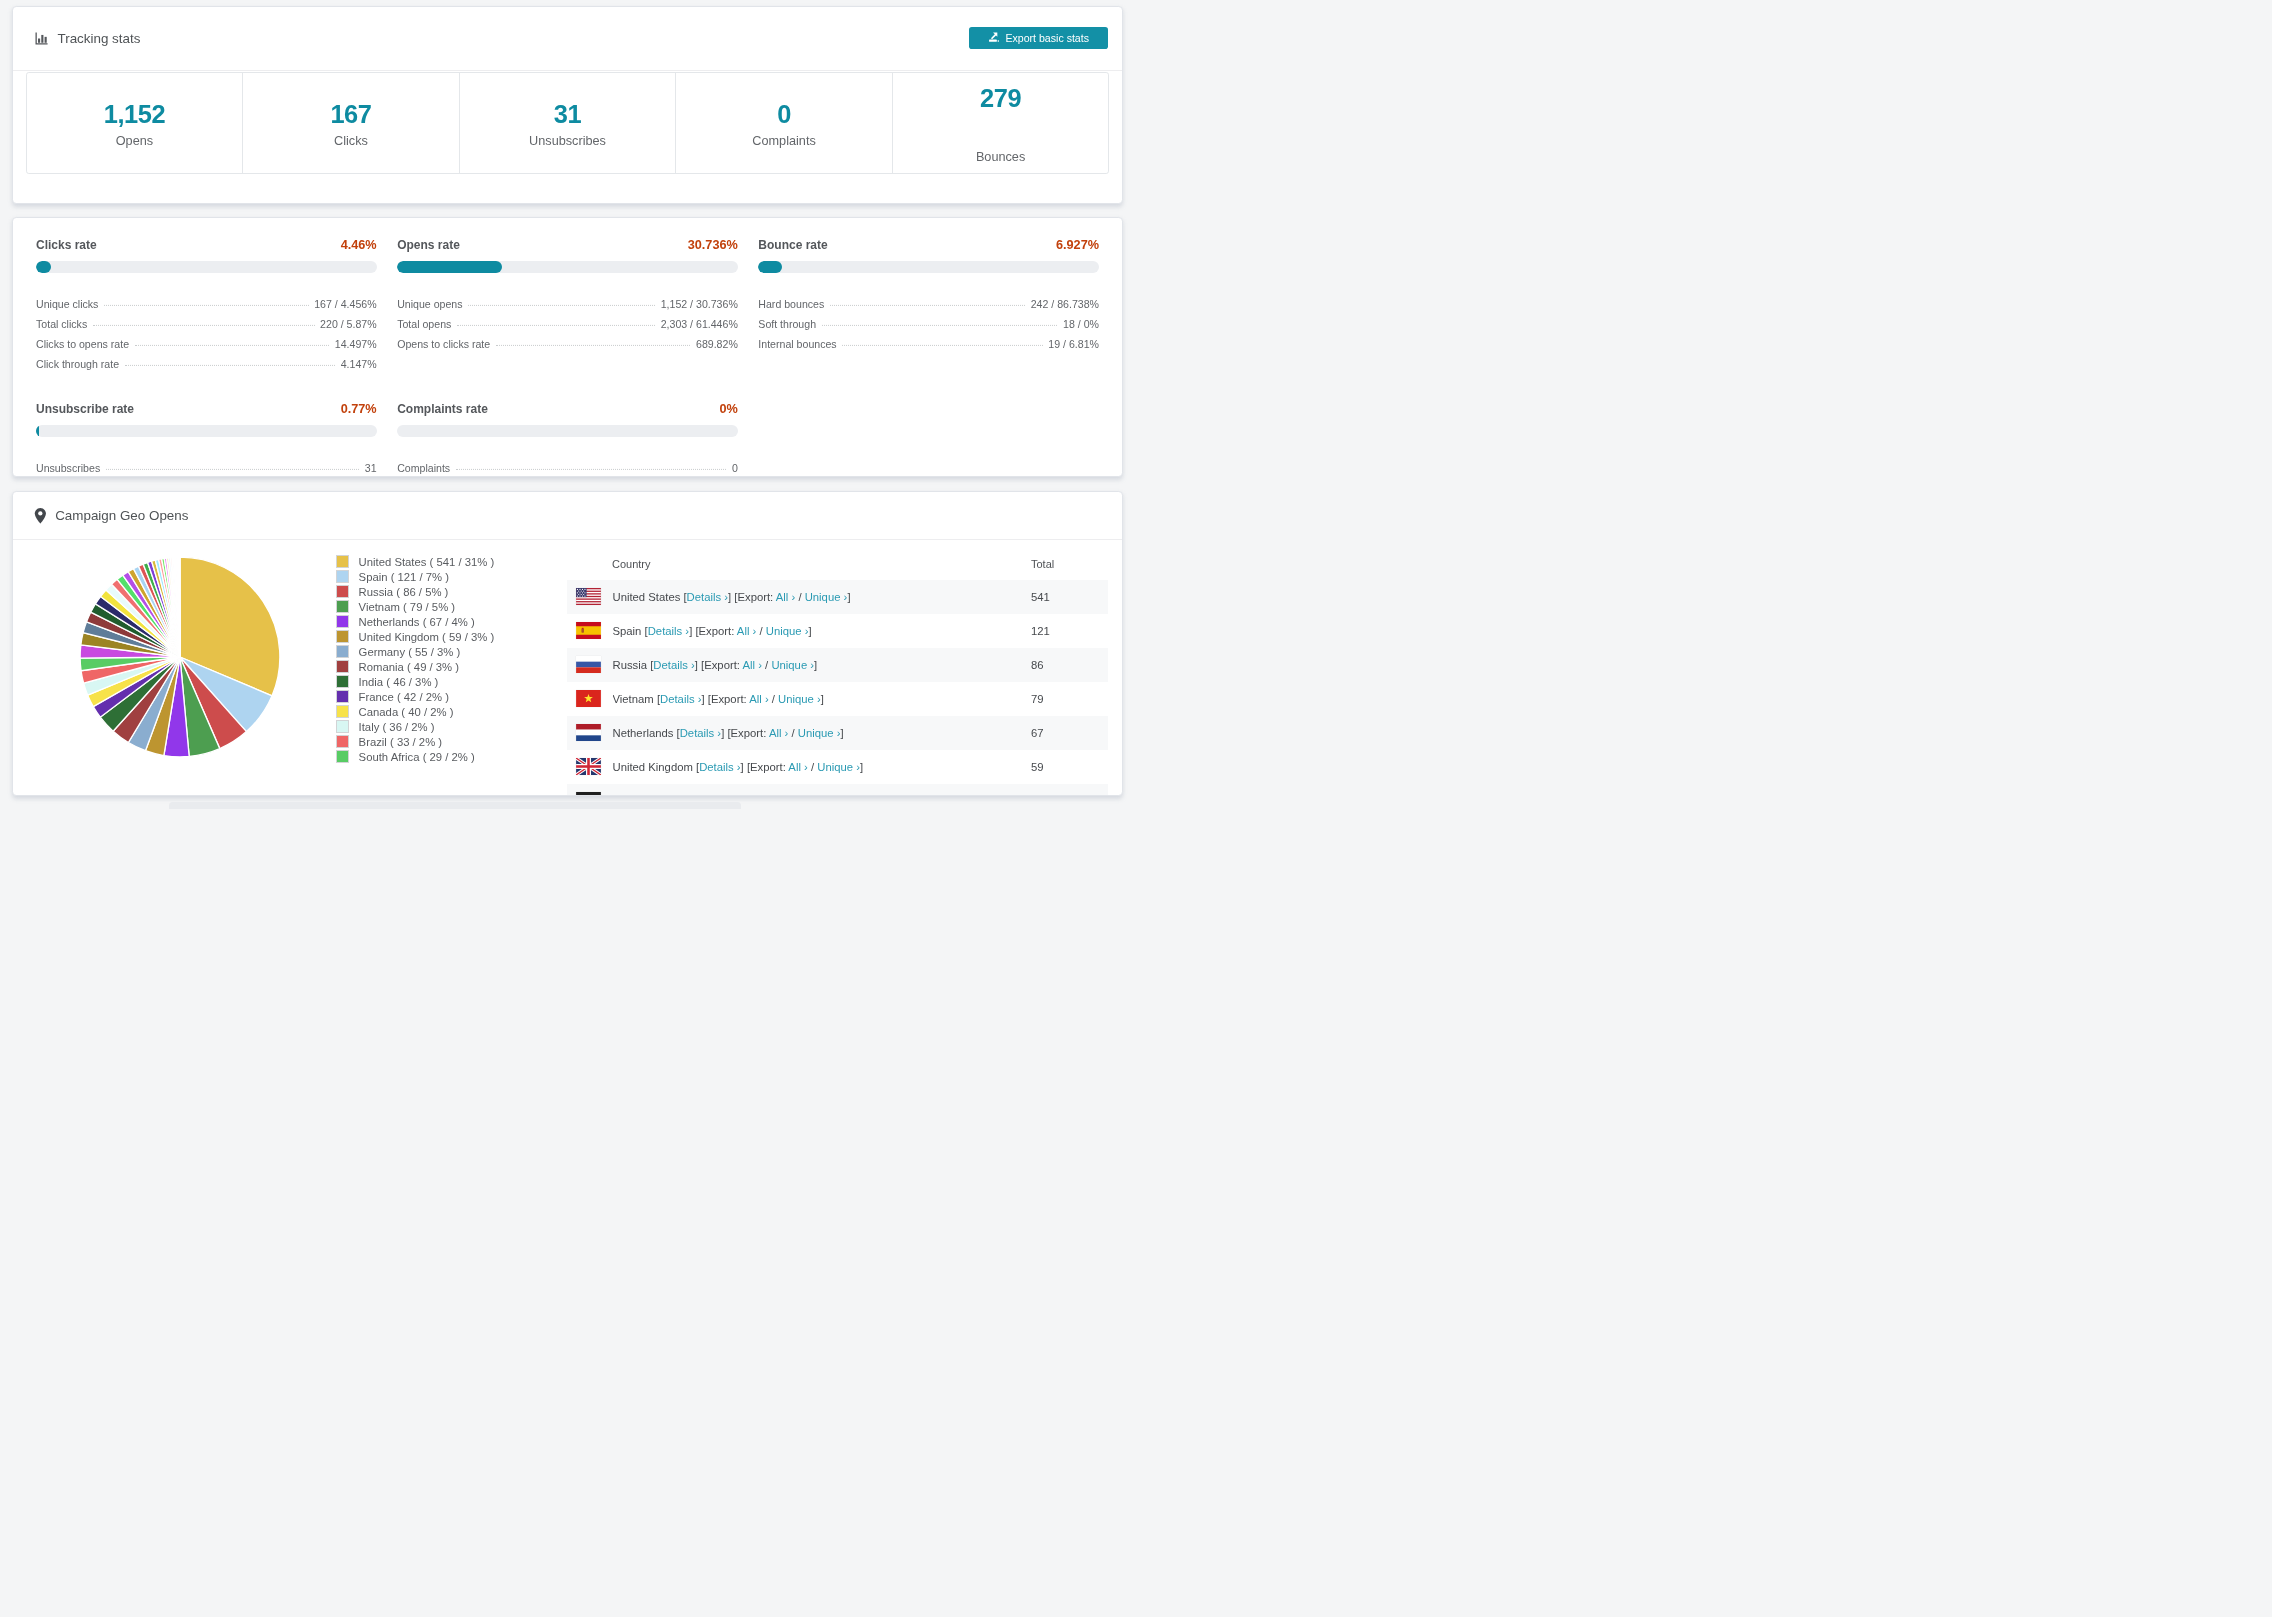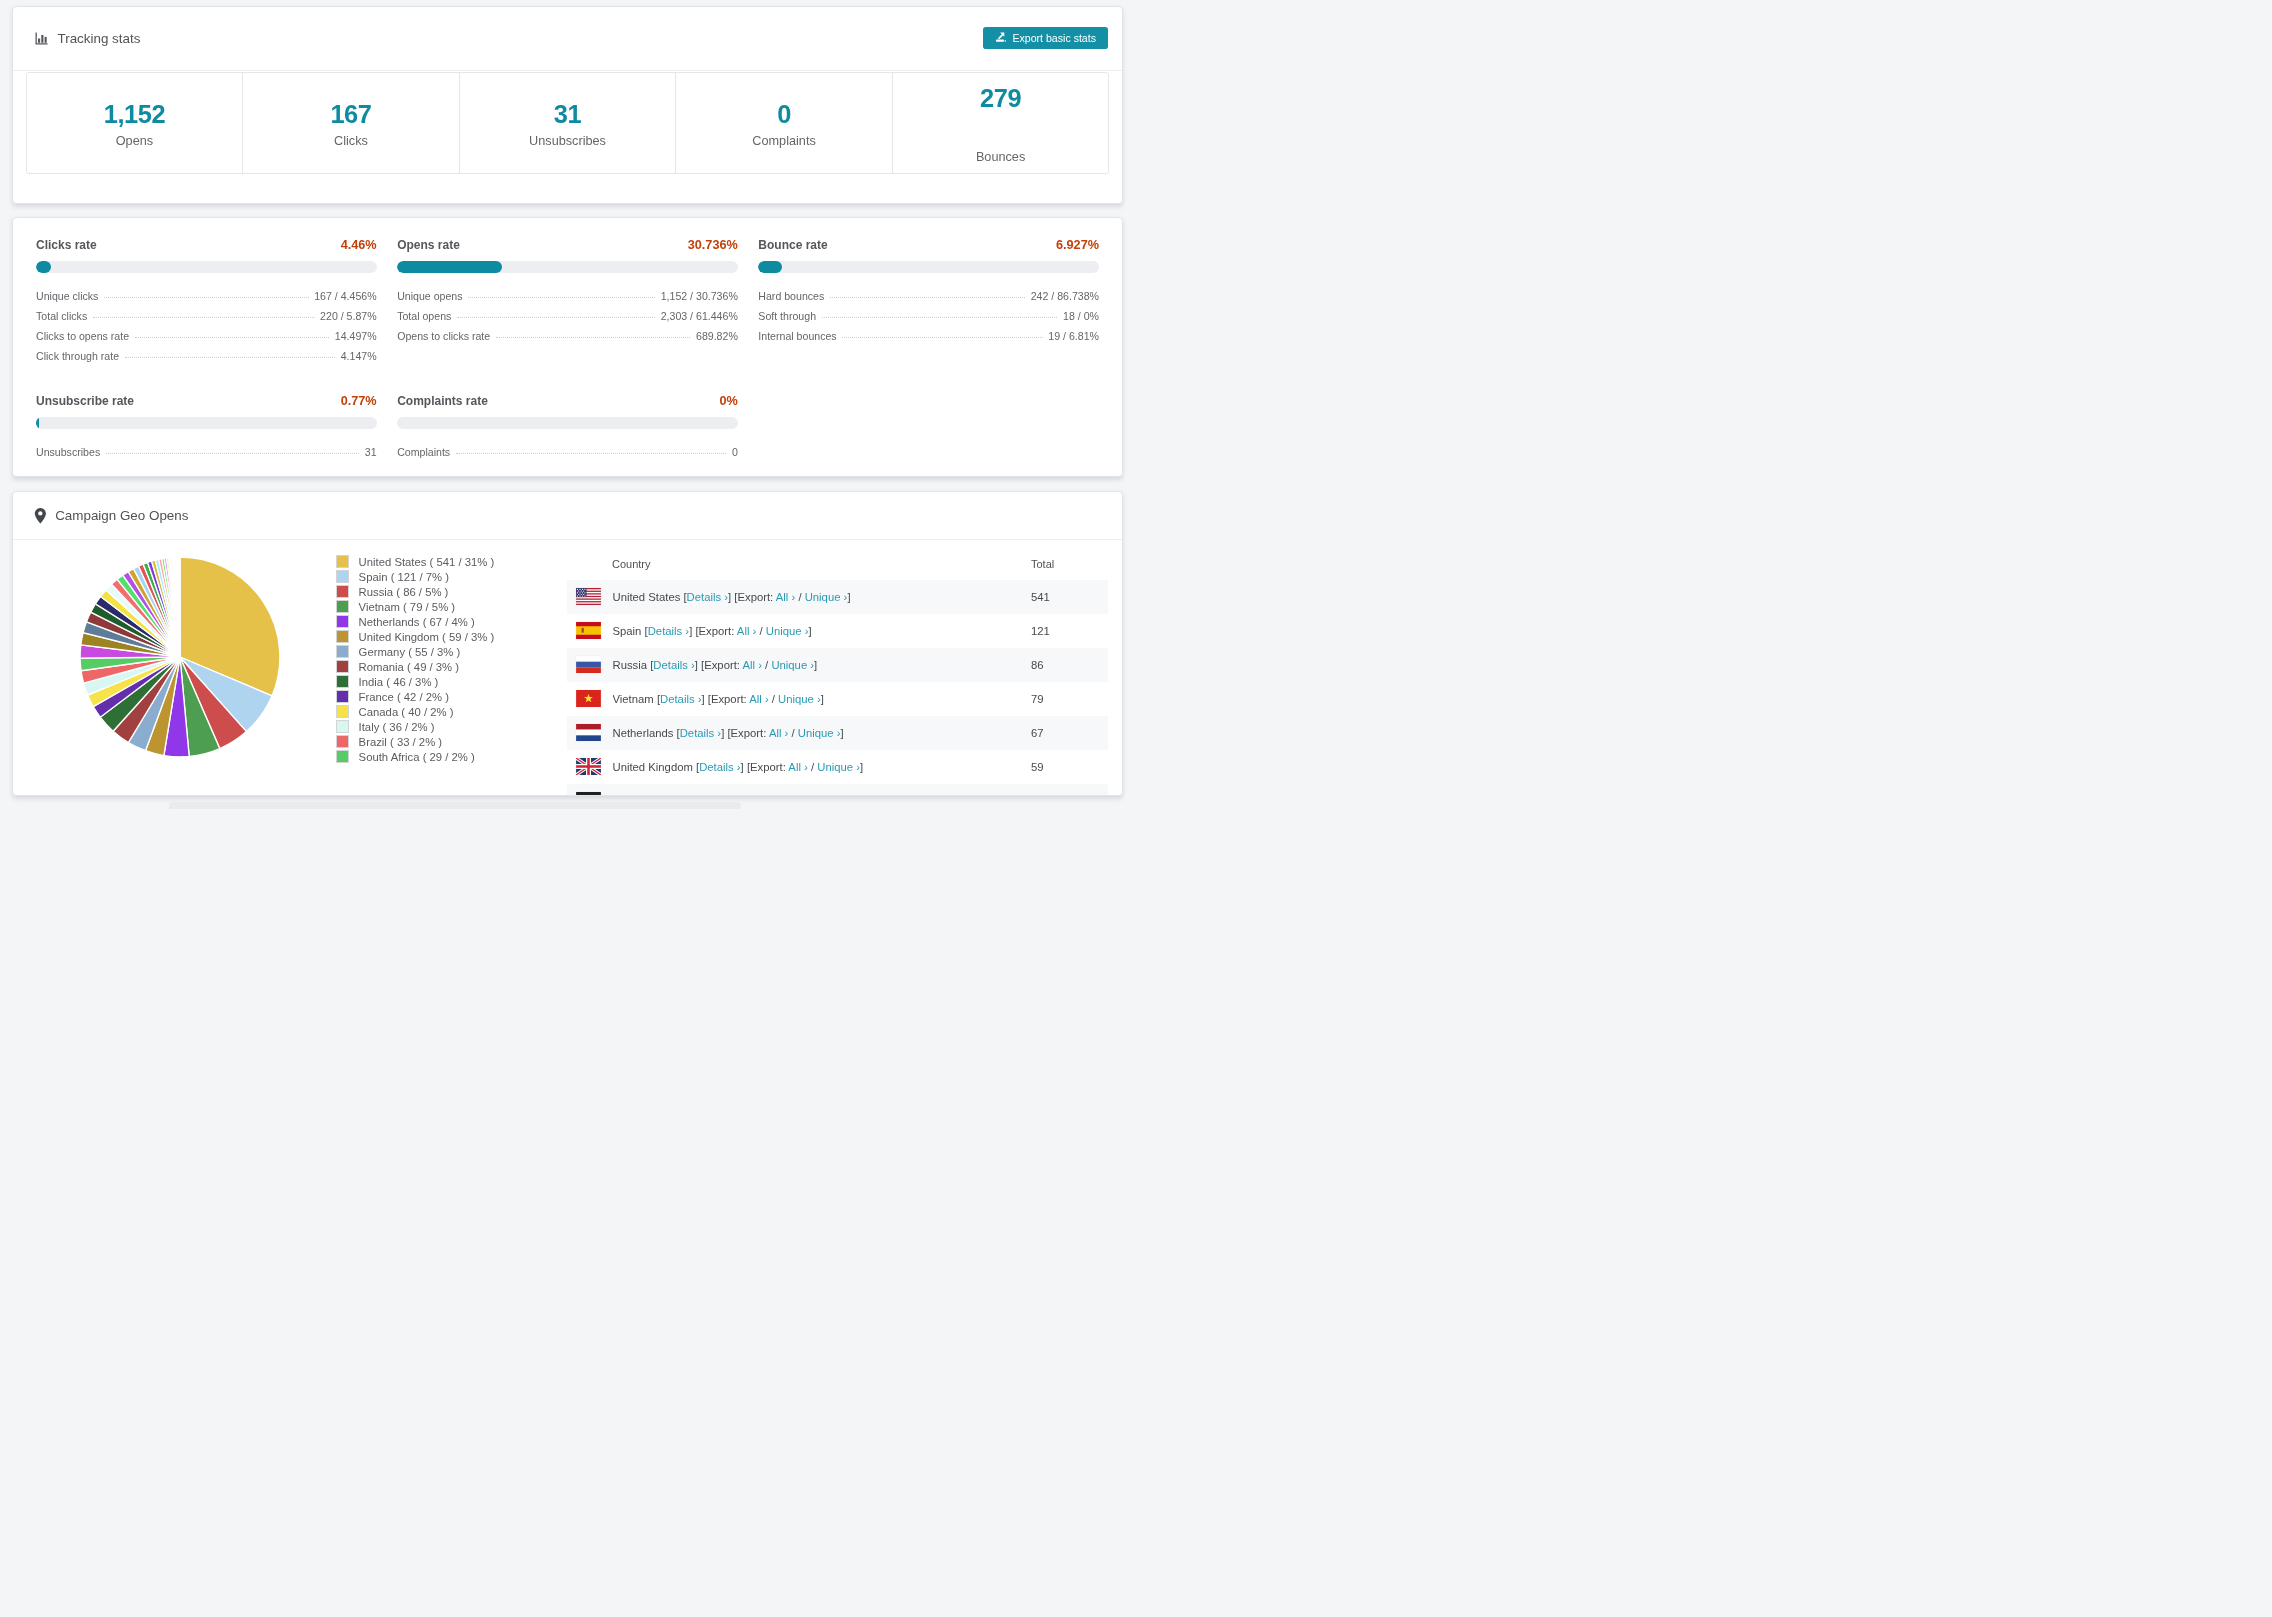--- a/index.html
+++ b/index.html
@@ -12,41 +12,41 @@
 
   
   .card-header{display:flex;align-items:center;justify-content:space-between;
                padding:0 14px 0 21px;height:64px;border-bottom:0.7px solid #ededef;box-sizing:border-box;}
   .geo-header{height:48px;}
   .card-title{display:flex;align-items:center;gap:8.5px;font-size:13.4px;color:#4f5356;}
   .card-title .icon{display:inline-flex;align-items:center;}
 
   
   .export-btn{display:inline-flex;align-items:center;gap:5.6px;background:#1390a6;color:#fff;border:none;
-              border-radius:2.8px;padding:0 12px;height:22.6px;font-size:10.6px;font-family:inherit;cursor:pointer;}
+              border-radius:2.8px;padding:0 19px;height:22.6px;font-size:10.6px;font-family:inherit;cursor:pointer;}
 
   
   .stats-box{margin:1.4px 12.7px 0 12.7px;height:100px;border:0.7px solid #e4e7ea;border-radius:2.8px;
              display:flex;align-items:stretch;}
   .stat-cell{flex:1;border-right:0.7px solid #e4e7ea;display:flex;flex-direction:column;
              align-items:center;justify-content:center;padding-top:1.4px;}
   .stat-cell:last-child{border-right:none;gap:32px;}
   .stat-value{font-size:25.4px;font-weight:800;color:#0e8ba1;letter-spacing:-0.4px;}
   .stat-label{font-size:12.7px;color:#63666a;margin-top:5px;}
 
   
   .card-rates{padding:20px 23px 0 23px;}
   .rates-grid{display:grid;grid-template-columns:1fr 1fr 1fr;column-gap:20.5px;}
   .rates-grid.row2{margin-top:24px;}
   .rp-head{display:flex;justify-content:space-between;align-items:baseline;}
   .rp-title{font-size:12px;font-weight:700;color:#54575b;}
   .rp-value{font-size:12.7px;font-weight:700;color:#c2410c;}
   .rp-bar{margin-top:9.2px;height:12px;border-radius:6.4px;background:#eceef1;overflow:hidden;position:relative;}
   .rp-fill{position:absolute;left:0;top:0;bottom:0;background:#0e8ba1;border-radius:6.4px;}
-  .rp-rows{margin-top:17px;}
+  .rp-rows{margin-top:25px;}
   .rp-row{display:flex;align-items:baseline;height:20px;font-size:10.6px;color:#63666a;}
   .rp-label{white-space:nowrap;}
   .leader{flex:1;border-bottom:1.4px dotted #c9ccce;margin:0 5.6px;transform:translateY(-2.1px);}
   .rp-val{white-space:nowrap;}
 
   
   .geo-content{display:flex;align-items:flex-start;padding:8.5px 14px 0 59px;}
   #pie{width:216px;height:216px;flex:none;}
   .legend{margin-left:48px;margin-top:5.6px;flex:none;}
   .lg-item{display:flex;align-items:center;gap:10px;height:15px;font-size:11.3px;color:#595c60;white-space:nowrap;}

